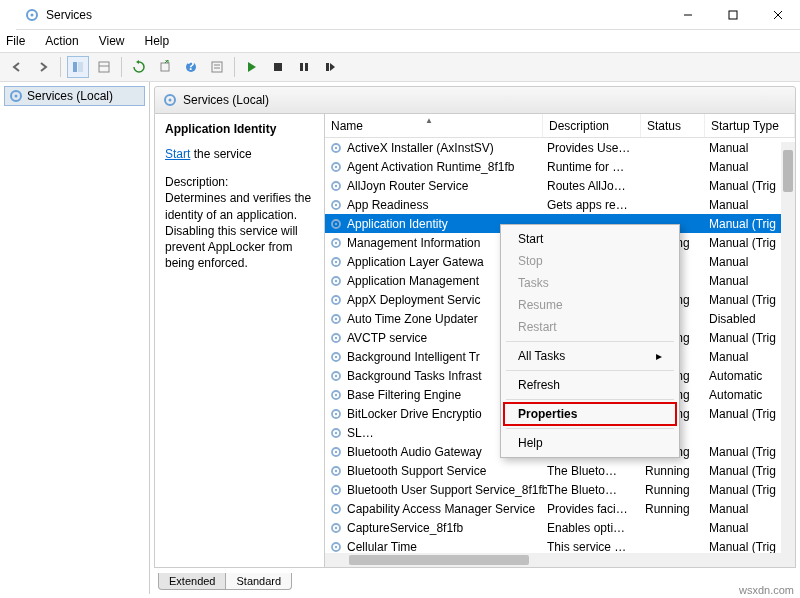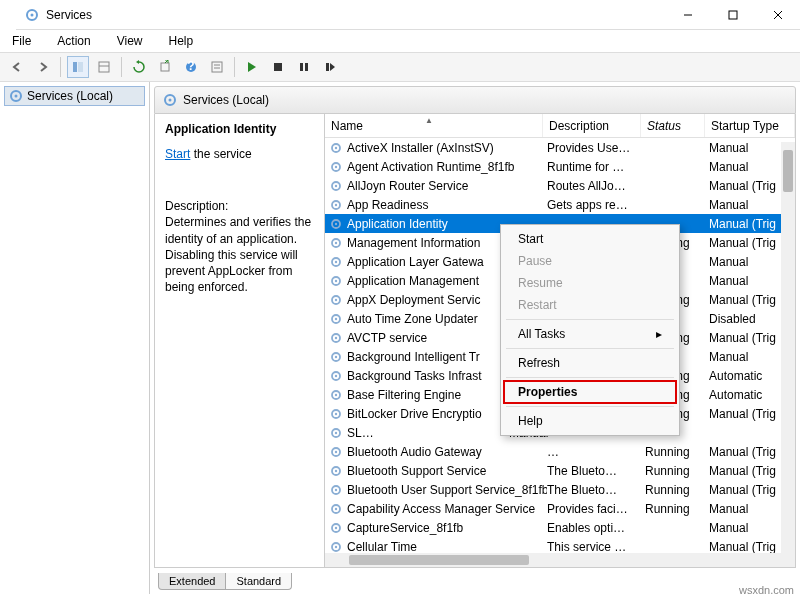--- a/index.html
+++ b/index.html
@@ -4,50 +4,50 @@
 <style>
 * { margin: 0; padding: 0; box-sizing: border-box; font-family: "Segoe UI", Tahoma, sans-serif; font-size: 12px; }
 body { background: #fff; color: #000; width: 800px; height: 598px; overflow: hidden; position: relative; }
 
 .titlebar { height: 30px; display: flex; align-items: center; padding: 0 0 0 8px; border-bottom: 1px solid #ddd; margin-left: 16px; }
 .titlebar .icon { width: 16px; height: 16px; margin-right: 6px; }
 .titlebar .title { flex: 1; font-size: 12px; }
 .titlebar .winbtns { display: flex; }
 .titlebar .winbtn { width: 45px; height: 30px; display: flex; align-items: center; justify-content: center; cursor: default; }
 
-.menubar { height: 22px; display: flex; align-items: center; padding: 0 12px; gap: 26px; }
+.menubar { height: 22px; display: flex; align-items: center; padding: 0 6px; gap: 20px; }
 .menubar span { font-size: 12px; cursor: default; }
 
 .toolbar { height: 30px; display: flex; align-items: center; padding: 0 6px; gap: 4px; border-top: 1px solid #ddd; border-bottom: 1px solid #ddd; background: #f5f5f5; }
 .toolbar .tbtn { width: 22px; height: 22px; display: flex; align-items: center; justify-content: center; border: 1px solid transparent; }
 .toolbar .tbtn.box { border: 1px solid #a0c0e0; background: #e8f0fb; }
 .toolbar .sep { width: 1px; height: 20px; background: #ccc; margin: 0 2px; }
 
 .body { display: flex; height: calc(598px - 30px - 22px - 30px - 4px); }
 .tree { width: 150px; border-right: 1px solid #ccc; padding: 4px; }
 .tree-item { display: flex; align-items: center; gap: 4px; padding: 2px 4px; background: #e0e8f0; border: 1px solid #99b8dd; }
 .tree-item .gear { width: 14px; height: 14px; }
 
 .main { flex: 1; display: flex; flex-direction: column; position: relative; }
 .main-header { height: 28px; background: linear-gradient(#f8f8f8,#e8e8e8); border-bottom: 1px solid #ccc; display: flex; align-items: center; padding: 0 8px; gap: 6px; margin: 4px 4px 0 4px; border: 1px solid #ccc; border-radius: 3px 3px 0 0;}
 .main-header .gear { width: 14px; height: 14px; }
 
 .split { flex: 1; display: flex; margin: 0 4px; border: 1px solid #ccc; border-top: none; overflow: hidden; }
 .detail { width: 170px; padding: 8px 10px; border-right: 1px solid #ccc; }
 .detail h3 { font-size: 12px; font-weight: bold; margin-bottom: 10px; }
 .detail a { color: #0066cc; text-decoration: underline; cursor: pointer; }
-.detail .desc-label { margin-top: 36px; }
+.detail .desc-label { margin-top: 12px; }
 .detail p { font-size: 12px; line-height: 1.35; }
 
 .list { flex: 1; overflow: hidden; position: relative; }
 .list-head { display: flex; background: #fff; border-bottom: 1px solid #e0e0e0; height: 24px; align-items: center; position: relative; }
 .list-head .col { padding: 0 6px; font-size: 12px; border-right: 1px solid #eee; display:flex; align-items:center; height:100%; }
 .col-name { width: 218px; }
 .col-desc { width: 98px; }
-.col-status { width: 64px; font-style: italic; }
+.col-status { width: 64px; }
 .col-startup { flex: 1; }
 .sort-arrow { position:absolute; left: 100px; top: 2px; font-size:8px; color:#666;}
 
 .rows { overflow-y: auto; height: calc(100% - 24px - 14px); }
 .row { display: flex; align-items: center; height: 19px; padding-left: 4px; }
 .row.selected { background: #0078d7; color: #fff; }
 .row .svc-icon { width: 14px; height: 14px; margin-right: 4px; flex-shrink: 0; }
 .row .c-name { width: 200px; white-space: nowrap; overflow: hidden; text-overflow: clip; }
 .row .c-desc { width: 98px; white-space: nowrap; overflow: hidden; }
 .row .c-status { width: 64px; white-space: nowrap; overflow: hidden;}
@@ -457,21 +457,22 @@
 
     <div class="tabs">
       <div class="tab active">Extended</div>
       <div class="tab">Standard</div>
     </div>
   </div>
 </div>
 
 <div class="ctxmenu">
   <div class="mi">Start</div>
-  <div class="mi disabled">Pause</div>
+  <div class="mi disabled">Stop</div>
+  <div class="mi disabled">Tasks</div>
   <div class="mi disabled">Resume</div>
   <div class="mi disabled">Restart</div>
   <div class="msep"></div>
   <div class="mi">
       <span>All Tasks</span>
       <span>▸</span>
     </div>
   <div class="msep"></div>
   <div class="mi">Refresh</div>
   <div class="msep"></div>

